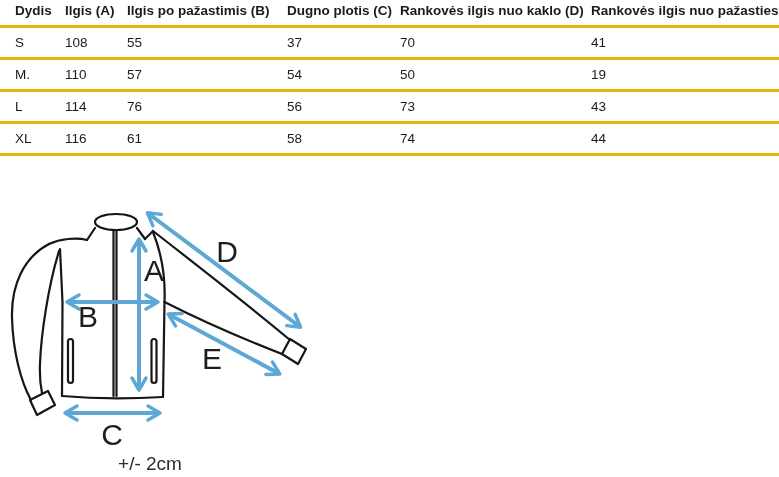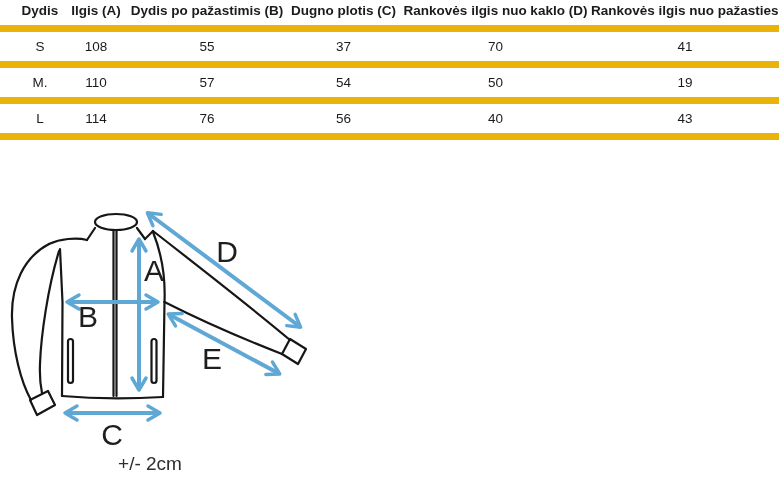--- a/index.html
+++ b/index.html
@@ -13,24 +13,24 @@
   }
   
   .size-table {
     position: absolute;
     top: 0; left: 0;
     width: 779px;
     border-collapse: collapse;
     table-layout: fixed;
   }
   .size-table th, .size-table td {
-    text-align: center;
+    text-align: left;
     font-size: 13.5px;
     color: #1b1b1b;
-    border-bottom: 7px solid #eab308;
+    border-bottom: 3px solid #eab308;
     padding: 0;
     white-space: nowrap;
     overflow: hidden;
   }
   .size-table th {
     font-weight: 700;
     height: 22px;
     vertical-align: top;
     padding-top: 3px;
   }
@@ -74,21 +74,21 @@
         <col style="width:62px">
         <col style="width:160px">
       <col style="width:113px">
         <col style="width:191px">
         <col style="width:188px">
     </colgroup>
     <thead>
       <tr>
         <th>Dydis</th>
         <th>Ilgis (A)</th>
-        <th>Dydis po pažastimis (B)</th>
+        <th>Ilgis po pažastimis (B)</th>
         <th>Dugno plotis (C)</th>
         <th>Rankovės ilgis nuo kaklo (D)</th>
         <th>Rankovės ilgis nuo pažasties (E)</th>
       </tr>
     </thead>
     <tbody>
       <tr>
         <td>S</td>
         <td>108</td>
         <td>55</td>
@@ -102,22 +102,30 @@
         <td>57</td>
         <td>54</td>
         <td>50</td>
         <td>19</td>
       </tr>
       <tr>
         <td>L</td>
         <td>114</td>
         <td>76</td>
         <td>56</td>
-        <td>40</td>
+        <td>73</td>
         <td>43</td>
+      </tr>
+      <tr>
+        <td>XL</td>
+        <td>116</td>
+        <td>61</td>
+        <td>58</td>
+        <td>74</td>
+        <td>44</td>
       </tr>
     </tbody>
   </table>
 
   <svg class="diagram" viewBox="0 0 779 477" xmlns="http://www.w3.org/2000/svg">
     <defs>
       <marker id="ah" viewBox="0 0 20 20" markerWidth="20" markerHeight="20" refX="14" refY="10" orient="auto-start-reverse" markerUnits="userSpaceOnUse">
         <path d="M4 3 L16 10 L4 17" fill="none" stroke-width="3.5" stroke-linecap="round" stroke-linejoin="round" stroke="#5fa8d6"></path>
       </marker>
     </defs>

